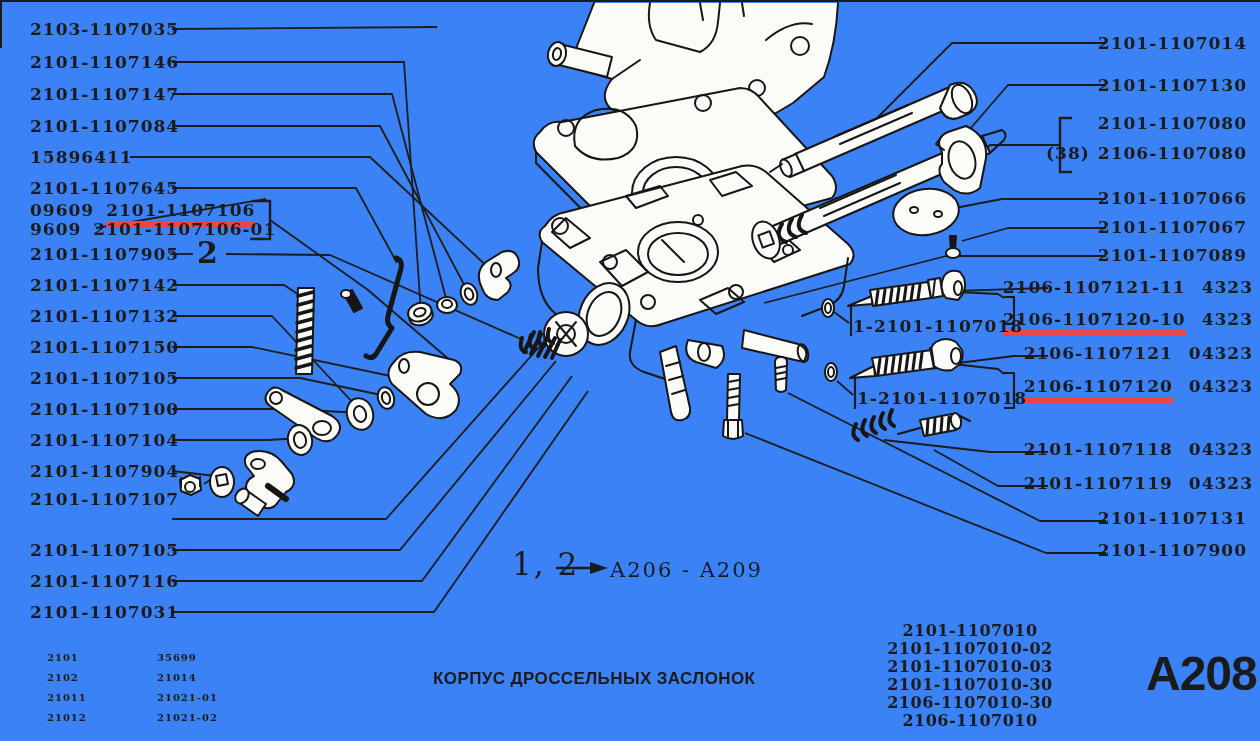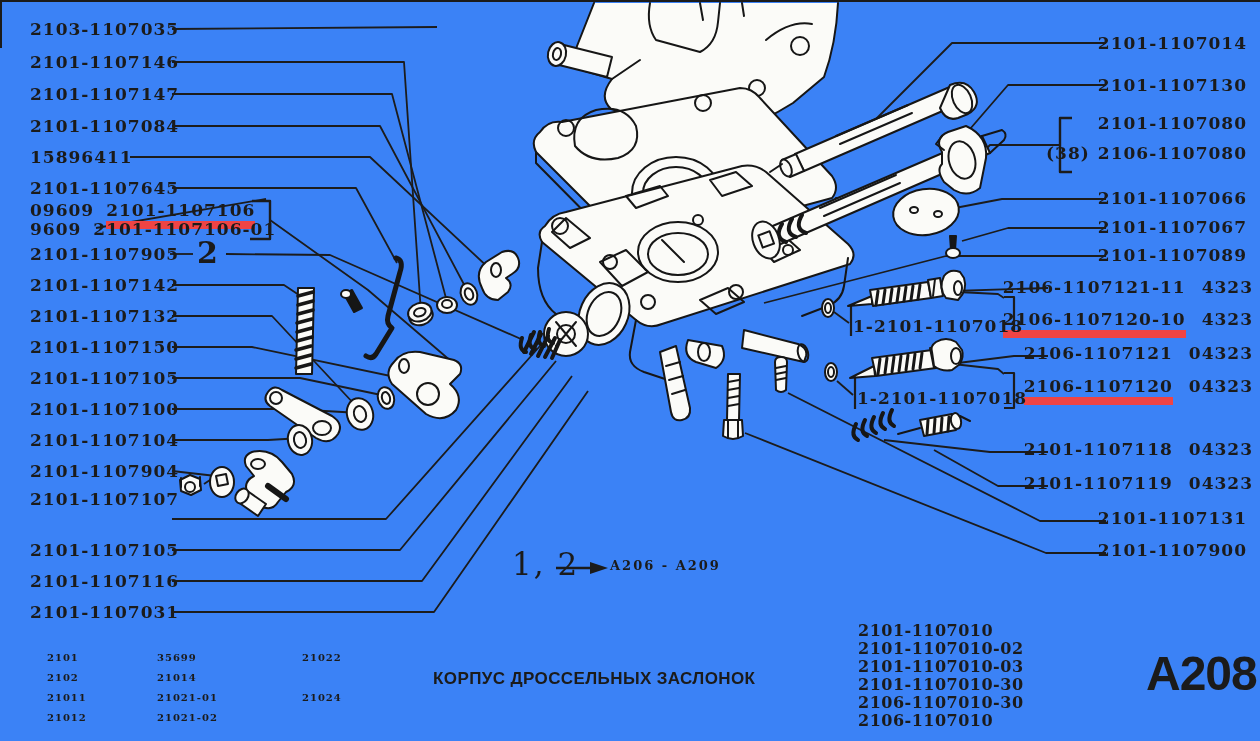--- a/index.html
+++ b/index.html
@@ -2,34 +2,34 @@
 <html><head>
 <meta charset="utf-8">
 <style>
   html,body{margin:0;padding:0;background:#e8e8e4;}
   .stage{position:relative;width:1260px;height:741px;background:#3b82f6;overflow:hidden;
          font-family:"DejaVu Serif",serif;color:#1b1b1b;}
   .art{position:absolute;left:0;top:0;width:1260px;height:741px;}
   .lbl{position:absolute;font-weight:bold;font-size:17px;letter-spacing:1px;
        white-space:nowrap;line-height:18px;color:#1b1b1b;}
   .rlbl{text-align:center;}
-  .u{border-bottom:8px solid #ef4444;padding-bottom:1px;}
+  .u{border-bottom:6px solid #ef4444;padding-bottom:1px;}
   .pfx{margin-right:12px;}
   .pfx38{margin-right:8px;}
   .sfx{margin-left:16px;}
   .callout2{position:absolute;font-size:30px;font-weight:bold;line-height:30px;}
   .note1{position:absolute;font-size:31px;line-height:32px;letter-spacing:2px;}
-  .ref{position:absolute;font-size:13px;font-weight:bold;letter-spacing:2px;}
+  .ref{position:absolute;font-size:21px;font-weight:normal;letter-spacing:2px;}
   .title{position:absolute;font-family:"Liberation Sans",sans-serif;font-weight:bold;
          font-size:17px;letter-spacing:0.4px;}
   .sheet{position:absolute;font-family:"Liberation Sans",sans-serif;font-weight:bold;
          font-size:48px;letter-spacing:-1px;}
   .models{position:absolute;font-weight:bold;font-size:10px;letter-spacing:1px;margin-left:12px;}
   .models div{line-height:20px;height:20px;}
-  .variants{position:absolute;width:224px;text-align:left;font-weight:bold;
+  .variants{position:absolute;width:224px;text-align:center;font-weight:bold;
             font-size:16px;letter-spacing:0.5px;}
   .variants div{line-height:18px;height:18px;}
 </style>
 </head>
 <body>
 
 <div class="stage">
 
   <svg class="art" viewBox="0 0 1260 741">
 
@@ -315,26 +315,20 @@
     <div>2102</div>
     <div>21011</div>
     <div>21012</div>
   </div>
   <div class="models" style="left:145px;top:648px">
     <div>35699</div>
     <div>21014</div>
     <div>21021-01</div>
     <div>21021-02</div>
   </div>
-  <div class="models" style="left:290px;top:648px">
-    <div>21022</div>
-    <div></div>
-    <div>21024</div>
-    <div></div>
-  </div>
 
   <div class="title" style="left:433px;top:669px">КОРПУС ДРОССЕЛЬНЫХ ЗАСЛОНОК</div>
 
   <div class="variants" style="left:858px;top:622px">
     <div>2101-1107010</div>
     <div>2101-1107010-02</div>
     <div>2101-1107010-03</div>
     <div>2101-1107010-30</div>
     <div>2106-1107010-30</div>
     <div>2106-1107010</div>

